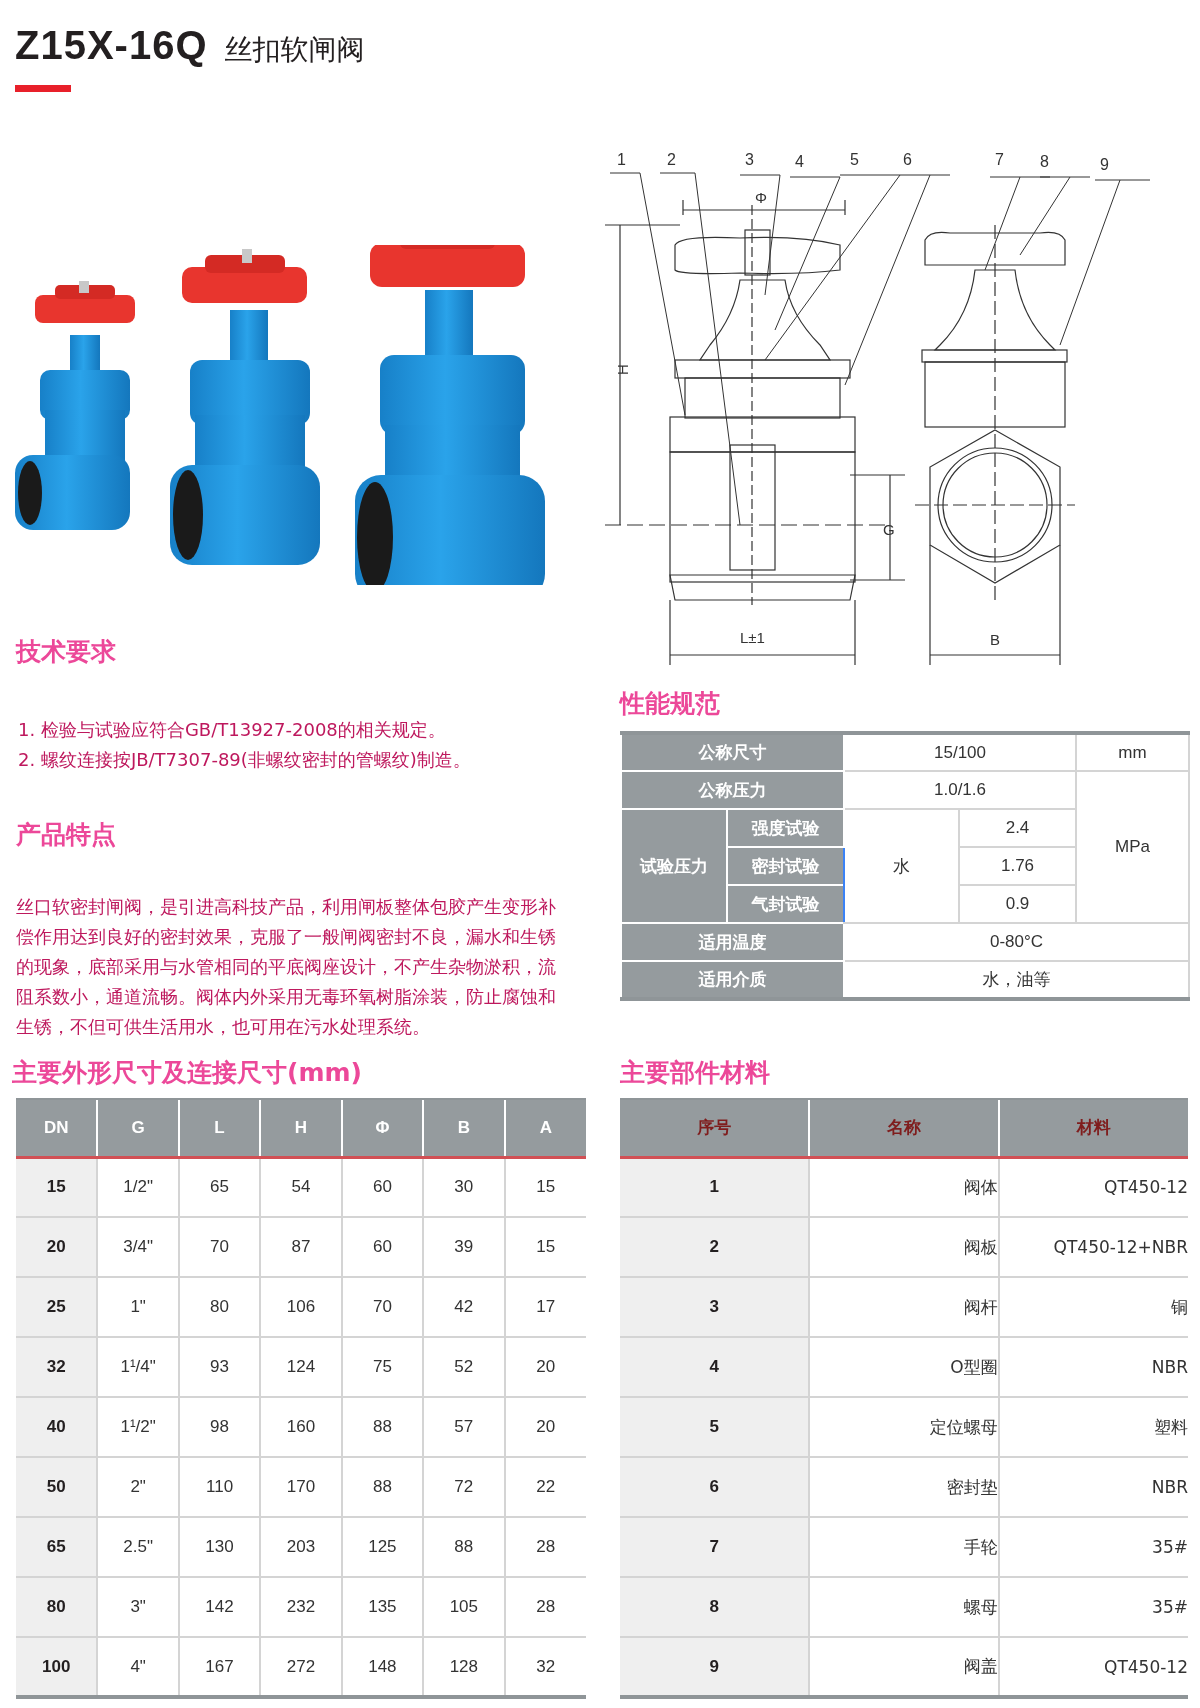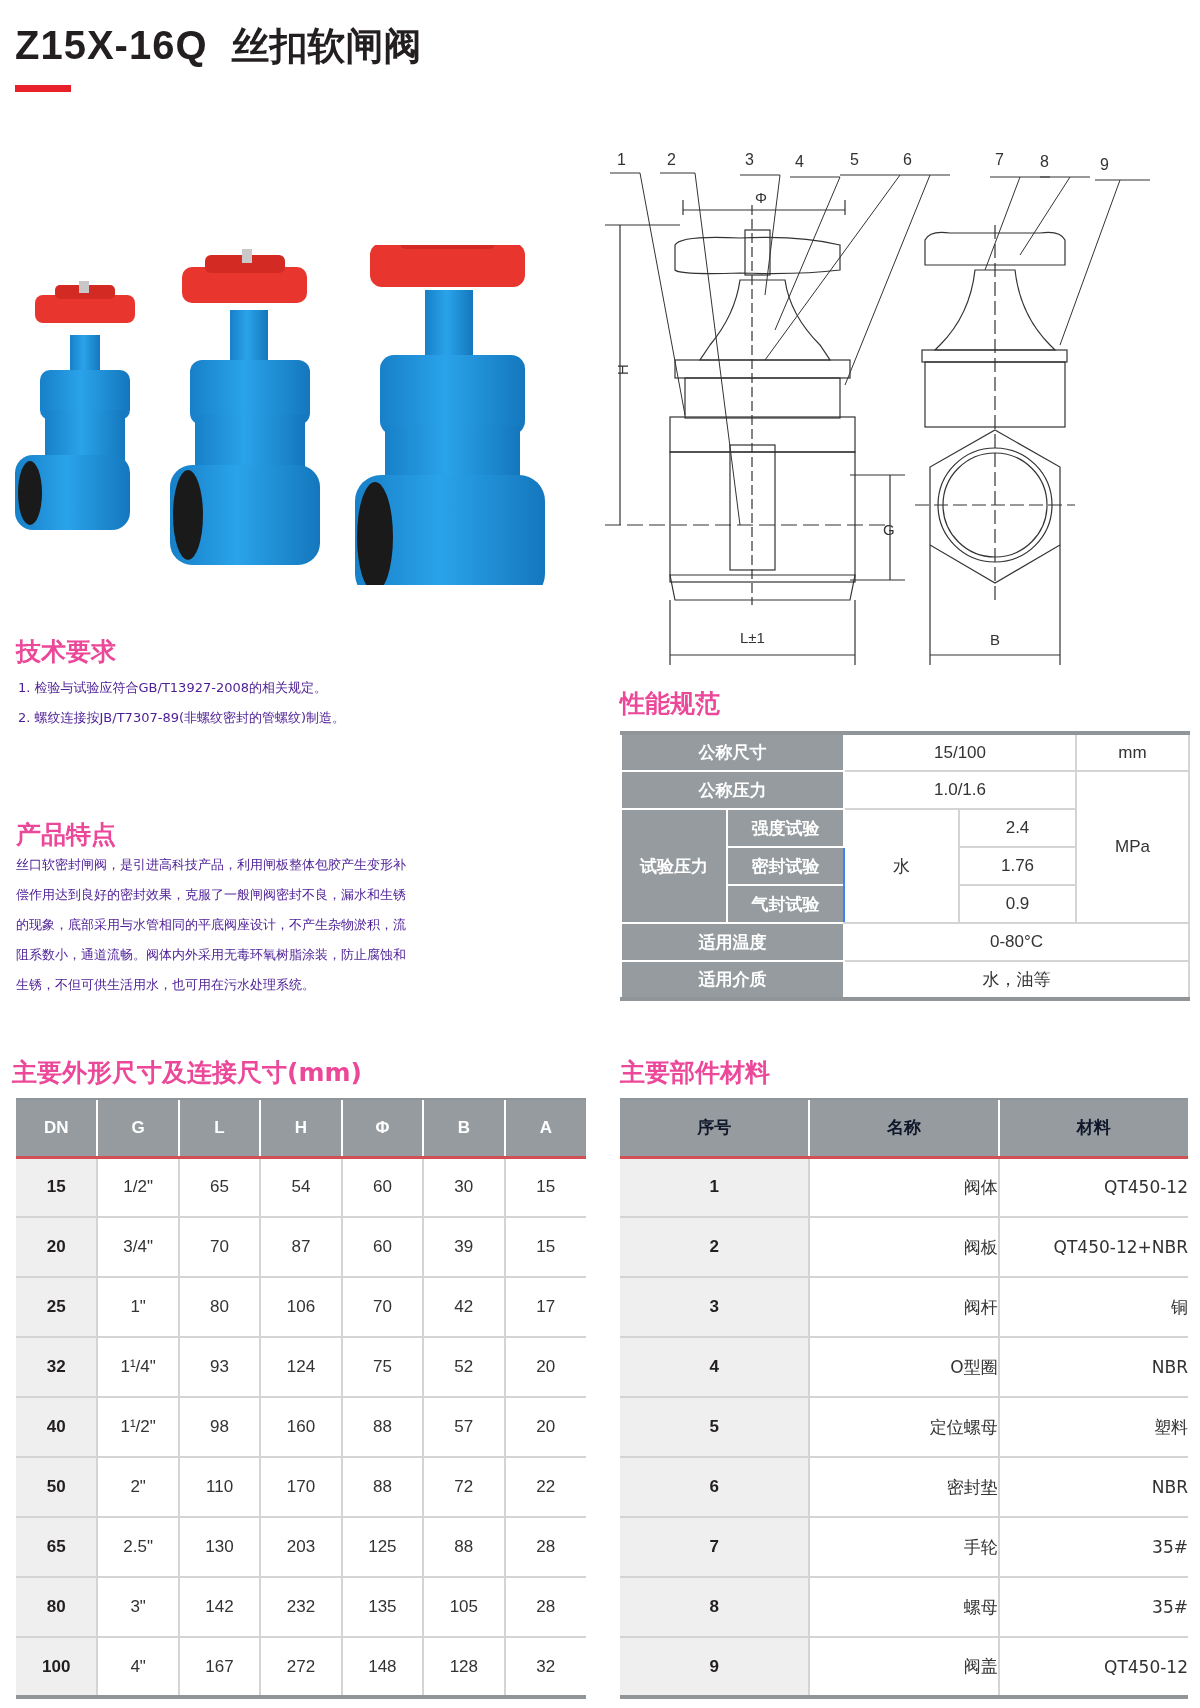--- a/index.html
+++ b/index.html
@@ -1,28 +1,28 @@
 <!DOCTYPE html>
 <html><head>
 <meta charset="utf-8">
 <style>
   * { box-sizing: border-box; margin: 0; padding: 0; }
   html, body { width: 1200px; height: 1708px; background: #ffffff; overflow: hidden; }
   body { font-family: "DejaVu Sans", "Liberation Sans", sans-serif; color: #333; position: relative; }
 
   .title { position: absolute; left: 15px; top: 22px; font-size: 40px; line-height: 46px; color: #231f20; white-space: nowrap; }
   .title .model { font-family: "Liberation Sans", sans-serif; font-weight: bold; letter-spacing: 1px; }
-  .title .cn { font-weight: bold; margin-left: 24px; font-size: 38px; }
+  .title .cn { font-weight: normal; margin-left: 17px; font-size: 28px; }
   .title-bar { position: absolute; left: 15px; top: 85px; width: 56px; height: 7px; background: #e8202a; }
 
   .photos { position: absolute; left: 10px; top: 245px; width: 580px; height: 340px; }
   .drawing { position: absolute; left: 600px; top: 145px; width: 590px; height: 530px; }
 
   .section-h { position: absolute; font-size: 25px; font-weight: bold; color: #ec4899; white-space: nowrap; }
-  .para { position: absolute; font-size: 13px; line-height: 30px; color: #4c1d95; }
+  .para { position: absolute; font-size: 18px; line-height: 30px; color: #be185d; margin-top: 42px; }
   .para p { white-space: nowrap; }
   .features { width: 572px; text-align: justify; }
 
   table { border-collapse: collapse; position: absolute; table-layout: fixed; }
   td, th { text-align: center; vertical-align: middle; font-family: "Liberation Sans", sans-serif; font-size: 17px; color: #333; font-weight: normal; }
 
   
   .spec { left: 620px; top: 731px; width: 568px; border-top: 4px solid #8f9598; border-bottom: 4px solid #8f9598; }
   .spec td { height: 38px; border: 2px solid #d4d4d4; }
   .spec td.h { background: #959b9e; color: #fff; font-weight: bold; border-color: #fff; font-family: "DejaVu Sans", sans-serif; font-size: 17px; }
@@ -32,21 +32,21 @@
   
   .dim { left: 16px; top: 1098px; width: 570px; border-bottom: 4px solid #8f9598; }
   .dim thead th { height: 58px; background: #959b9e; color: #fff; font-weight: bold; border-left: 2px solid #fff; border-bottom: 3px solid #d25055; border-top: 2px solid #8f9598; }
   .dim thead th:first-child { border-left: none; margin-left: 8px; }
   .dim td { height: 60px; border-left: 2px solid #d4d4d4; border-top: 2px solid #d4d4d4; }
   .dim td:first-child { background: #efefef; font-weight: bold; border-left: none; color: #231f20; }
   .dim tbody tr:first-child td { border-top: none; }
 
   
   .mat { left: 620px; top: 1098px; width: 568px; border-bottom: 4px solid #8f9598; }
-  .mat thead th { height: 58px; background: #959b9e; color: #0f172a; font-weight: bold; border-left: 2px solid #fff; border-bottom: 3px solid #d25055; border-top: 2px solid #8f9598; font-family: "DejaVu Sans", sans-serif; }
+  .mat thead th { height: 58px; background: #959b9e; color: #7f1d1d; font-weight: bold; border-left: 2px solid #fff; border-bottom: 3px solid #d25055; border-top: 2px solid #8f9598; font-family: "DejaVu Sans", sans-serif; }
   .mat thead th:first-child { border-left: none; }
   .mat td { height: 60px; border-left: 2px solid #d4d4d4; border-top: 2px solid #d4d4d4; }
   .mat td:first-child { background: #efefef; font-weight: bold; border-left: none; color: #231f20; }
   .mat tbody tr:first-child td { border-top: none; }
   .mat td.cn { font-family: "DejaVu Sans", sans-serif; text-align: right; }
 </style>
 </head>
 <body>
 
 <div class="title">

